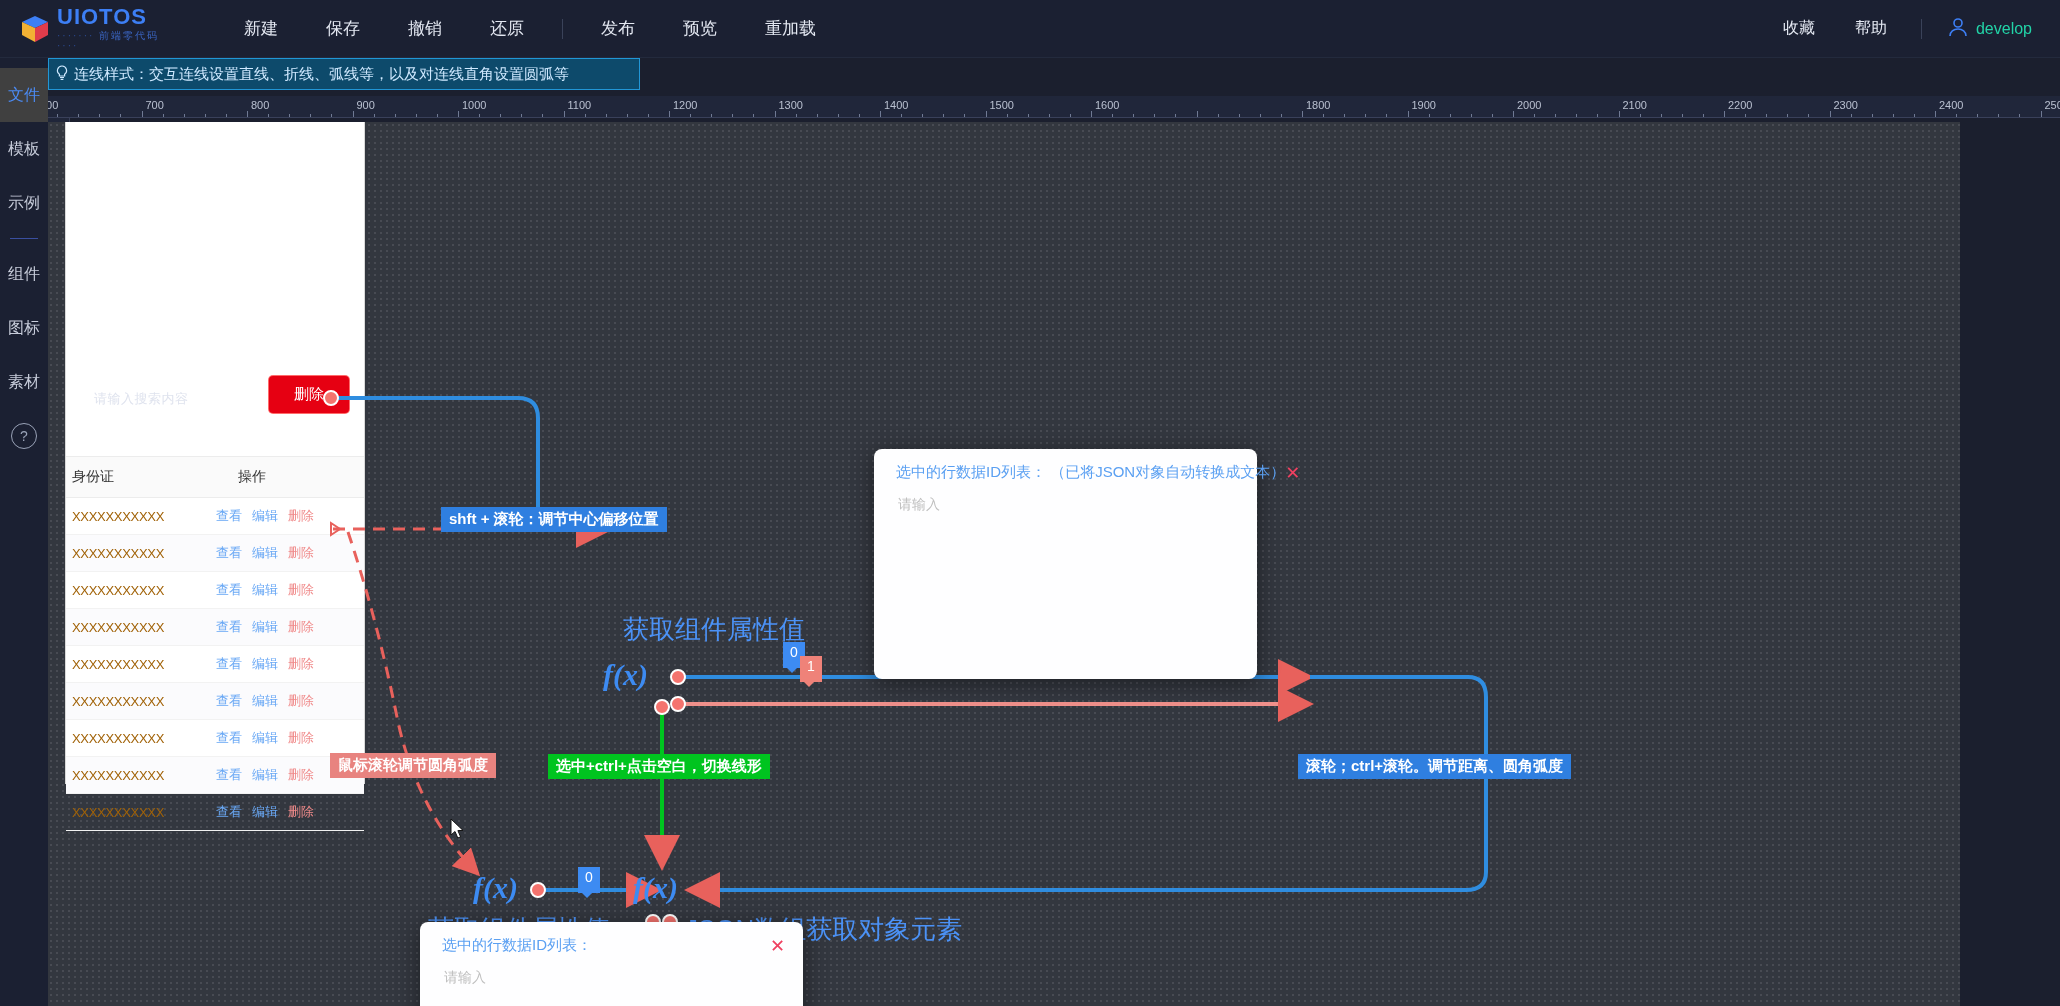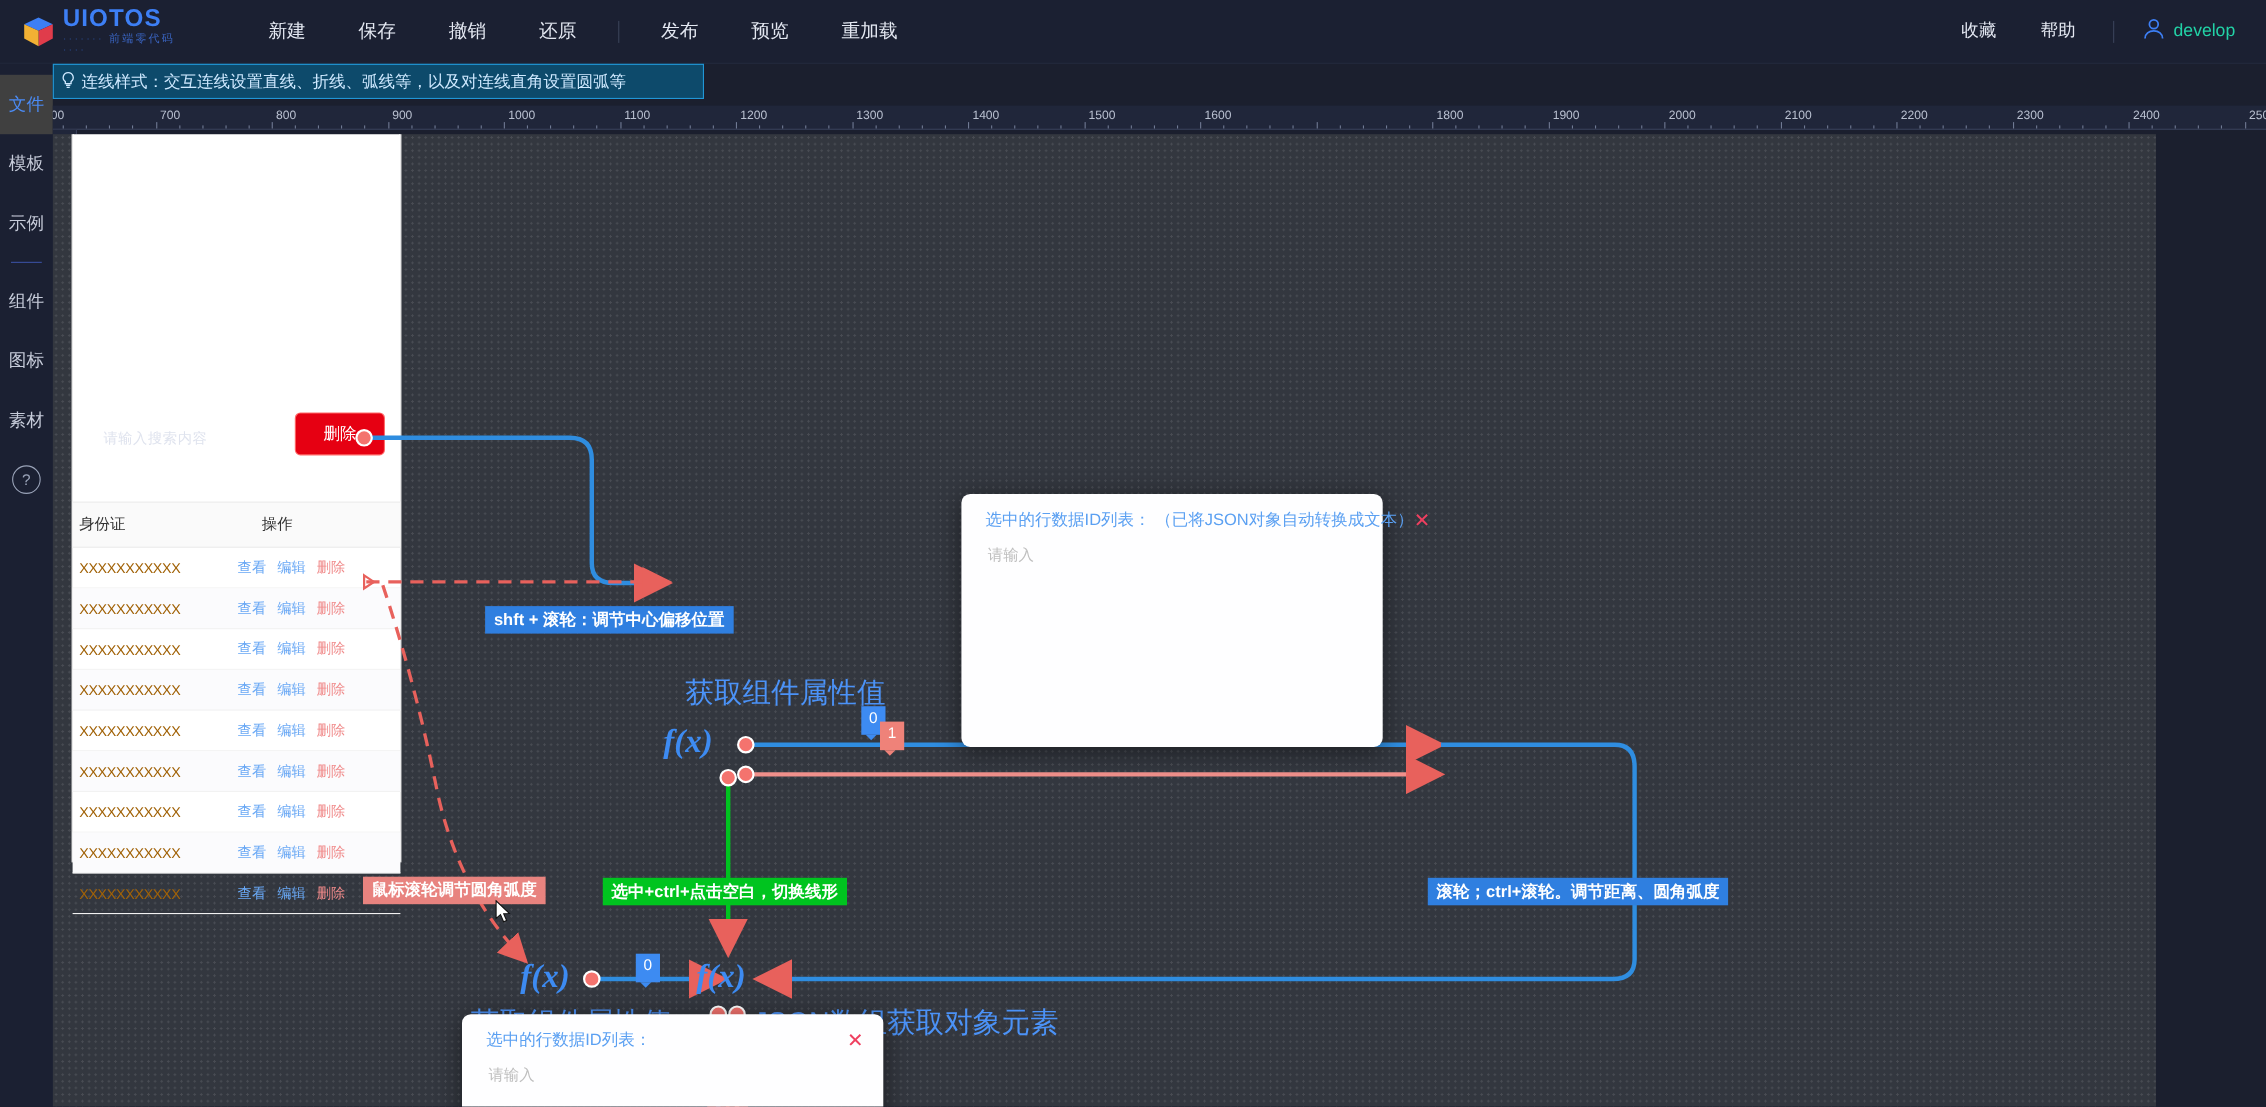--- a/index.html
+++ b/index.html
@@ -133,21 +133,21 @@
     position: absolute; color: #3d8bf2; font-size: 30px; font-style: italic;
     font-family: "Liberation Serif", serif; font-weight: bold; white-space: nowrap;
   }
   .node-title {
     position: absolute; color: #4b92f7; font-size: 26px; white-space: nowrap;
   }
 
   
   .chip {
     position: absolute; font-size: 15px; padding: 3px 8px; white-space: nowrap;
-    color: #ffffff; font-weight: bold; margin-top: 44px;
+    color: #ffffff; font-weight: bold;
   }
   .chip-blue { background: #2f7fe0; }
   .chip-blue2 { background: #2f7fe0; }
   .chip-green { background: #00c41f; }
   .chip-pink { background: #e8837f; }
 
   
   .badge {
     position: absolute; width: 22px; height: 26px; color: #fff; font-size: 14px;
     display: flex; align-items: flex-start; justify-content: center; padding-top: 2px;

